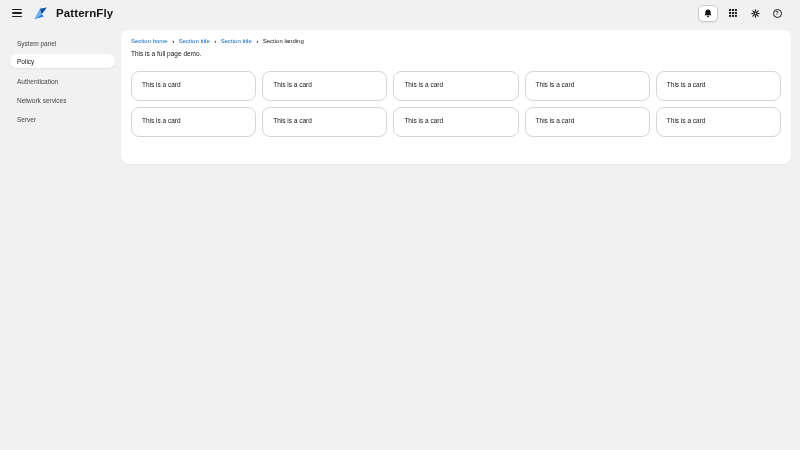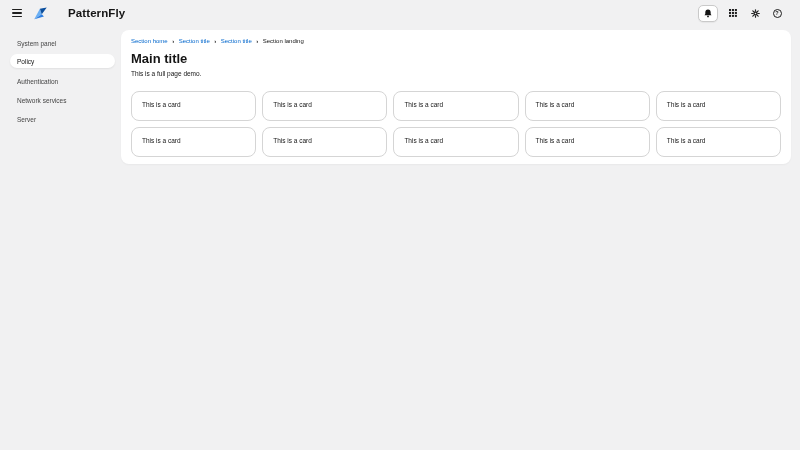--- a/index.html
+++ b/index.html
@@ -11,21 +11,21 @@
     position:relative;
   }
 
   
   .masthead {
     position:absolute; top:0; left:0; width:800px; height:26px;
     display:flex; align-items:center; padding:0 16px 0 12px;
   }
   .hamburger { width:10px; height:8px; display:flex; flex-direction:column; justify-content:space-between; cursor:pointer; margin-right:11px; }
   .hamburger i { display:block; height:1.2px; background:#1f1f1f; border-radius:1px; }
-  .brand { display:flex; align-items:center; gap:20px; }
+  .brand { display:flex; align-items:center; gap:8px; }
   .brand-text { font-size:11.5px; font-weight:700; letter-spacing:0.1px; color:#151515; }
   .masthead-spacer { flex:1; }
   .masthead-actions { display:flex; align-items:center; gap:8px; }
   .icon-btn { width:20px; height:17px; display:flex; align-items:center; justify-content:center; border-radius:5px; cursor:pointer; }
   .icon-btn.outlined { background:#ffffff; border:1px solid #c9c9c9; box-shadow:0 1px 1px rgba(0,0,0,0.05); }
   .plain-icon { width:14px; height:14px; display:flex; align-items:center; justify-content:center; cursor:pointer; }
   .help-circle { width:9px; height:9px; border:1.1px solid #1f1f1f; border-radius:50%; display:flex; align-items:center; justify-content:center; font-size:5.5px; font-weight:700; color:#1f1f1f; }
 
   
   .sidebar { position:absolute; top:26px; left:0; width:121px; bottom:0; padding-top:8px; }
@@ -142,21 +142,20 @@
   <div class="breadcrumb">
     <a>Section home</a>
     <span class="crumb-sep">›</span>
     <a>Section title</a>
     <span class="crumb-sep">›</span>
     <a>Section title</a>
     <span class="crumb-sep">›</span>
     <span class="crumb-current">Section landing</span>
   </div>
 
-  <h1 class="page-title">Main title</h1>
   <p class="page-subtitle">This is a full page demo.</p>
 
   <div class="card-grid">
     <div class="card">This is a card</div>
     <div class="card">This is a card</div>
     <div class="card">This is a card</div>
     <div class="card">This is a card</div>
     <div class="card">This is a card</div>
     <div class="card">This is a card</div>
     <div class="card">This is a card</div>

